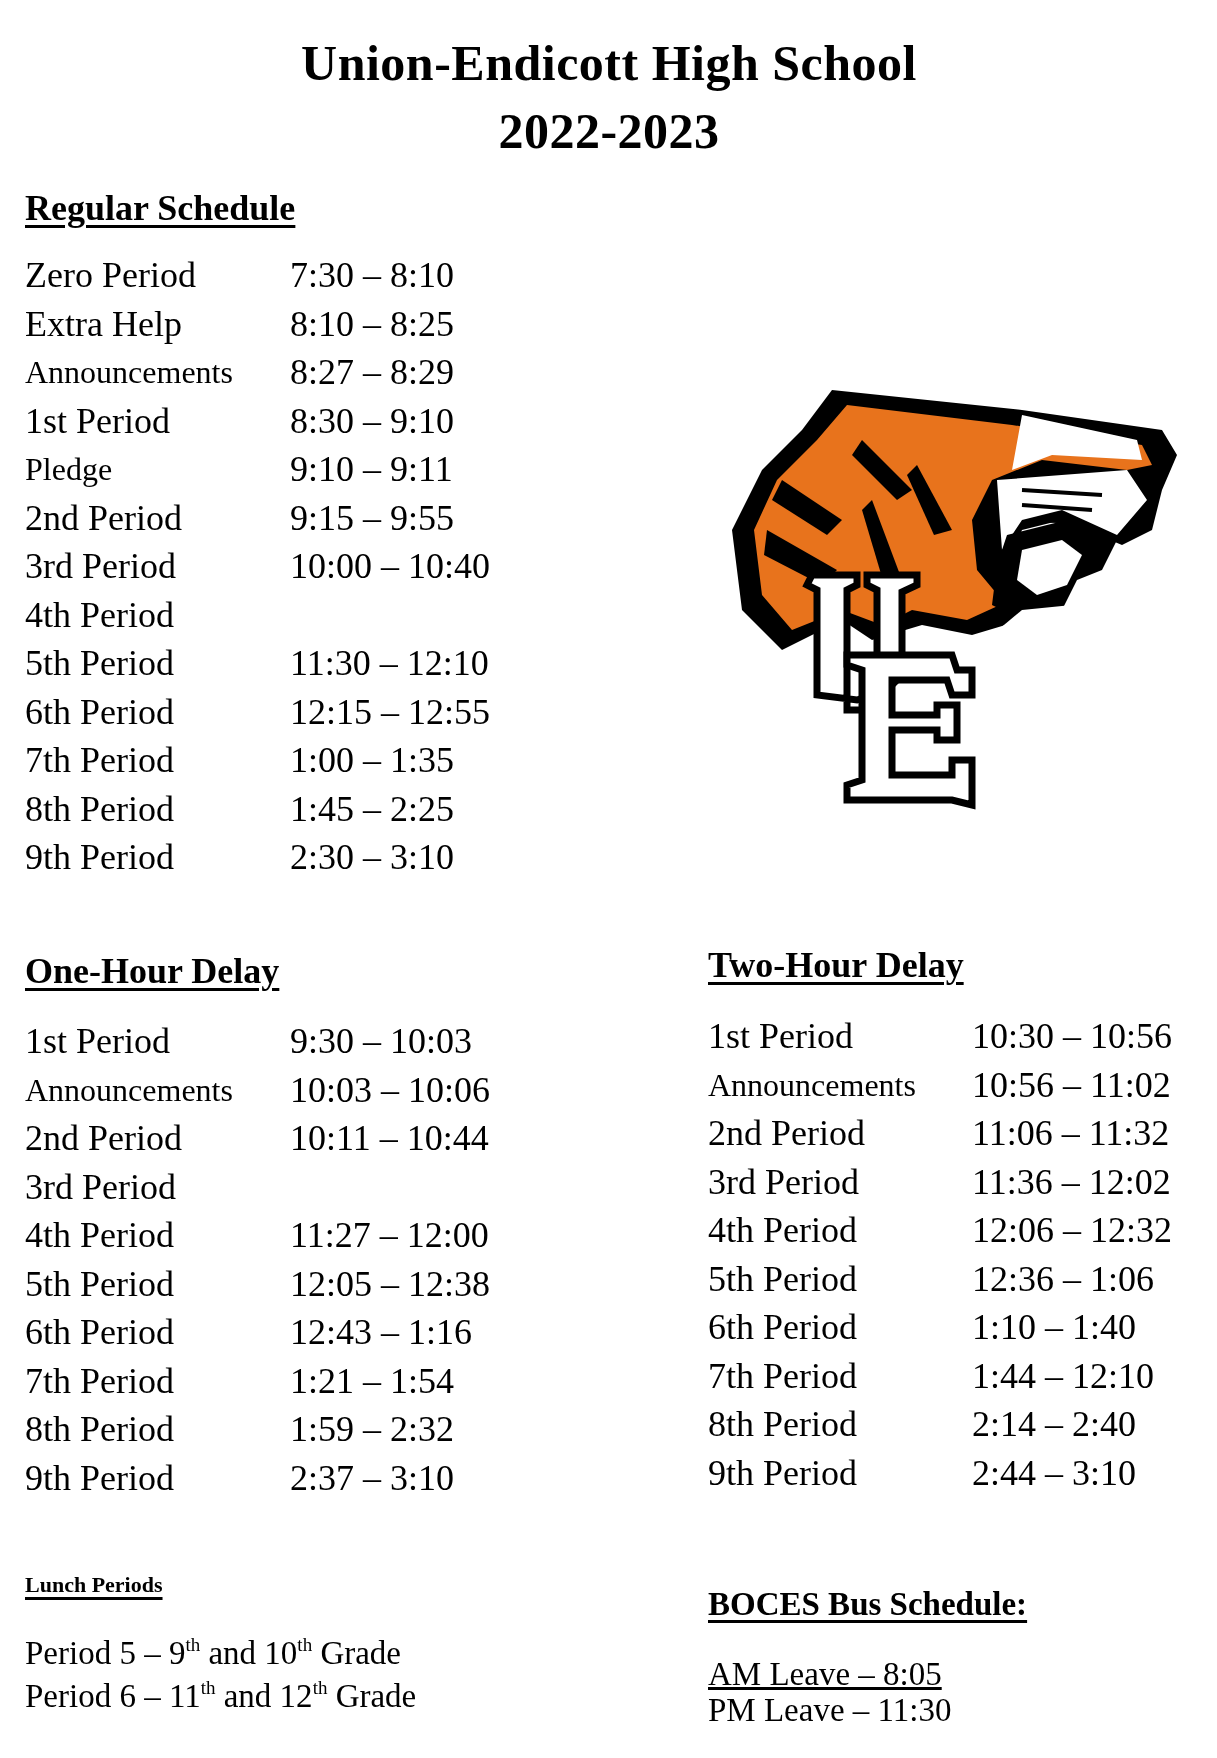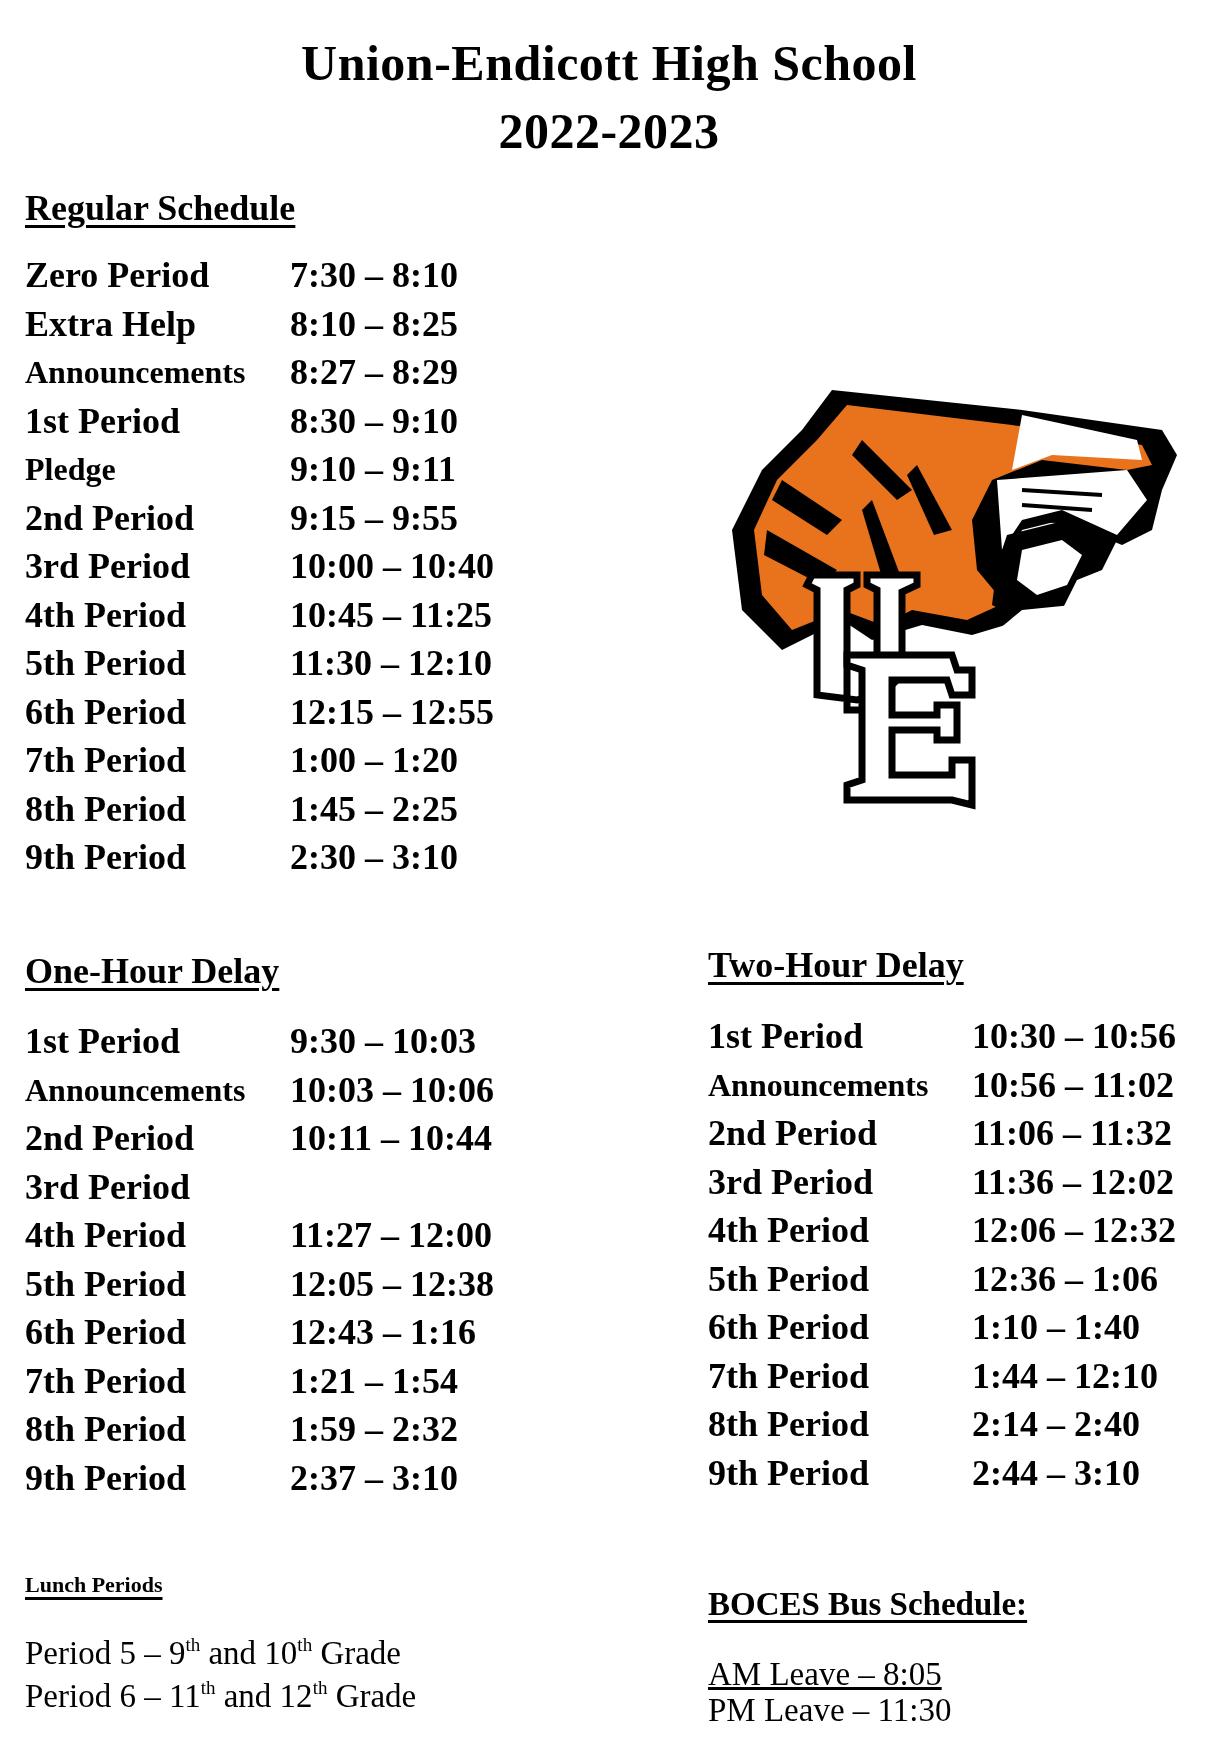--- a/index.html
+++ b/index.html
@@ -2,21 +2,21 @@
 <html><head>
   <meta charset="utf-8">
   <style>
     html, body { margin: 0; padding: 0; background: #ffffff; }
     body { width: 1217px; height: 1758px; position: relative; overflow: hidden;
            font-family: "Liberation Serif", "DejaVu Serif", serif; color: #000; }
     .title { position: absolute; left: 0; width: 1330px; text-align: center; font-weight: bold;
              font-size: 50px; line-height: 1; letter-spacing: 0.5px; }
     .heading { position: absolute; font-weight: bold; font-size: 36px; line-height: 1;
                text-decoration: underline; text-decoration-thickness: 3px; text-underline-offset: 5px; }
-    .rows { position: absolute; font-weight: bold; }
+    .rows { position: absolute; }
     .row { position: relative; height: 48.5px; font-size: 36px; line-height: 48.5px; white-space: nowrap; }
     .row .lbl { position: absolute; left: 0; }
     .row .lbl.small { font-size: 32px; }
     .row .tm { position: absolute; }
     .line { position: absolute; font-size: 33px; line-height: 1; white-space: nowrap; }
     .line sup { font-size: 19px; vertical-align: 13px; line-height: 0; }
     .logo { position: absolute; left: 722px; top: 370px; width: 470px; height: 470px; }
   </style>
 </head>
 <body>
@@ -49,33 +49,32 @@
   <div class="row">
       <span class="lbl">2nd Period</span>
       <span class="tm" style="left:265px">9:15 – 9:55</span>
     </div>
   <div class="row">
       <span class="lbl">3rd Period</span>
       <span class="tm" style="left:265px">10:00 – 10:40</span>
     </div>
   <div class="row">
       <span class="lbl">4th Period</span>
-      <span class="tm" style="left:265px">10:45 – 11:25</span>
     </div>
   <div class="row">
       <span class="lbl">5th Period</span>
       <span class="tm" style="left:265px">11:30 – 12:10</span>
     </div>
   <div class="row">
       <span class="lbl">6th Period</span>
       <span class="tm" style="left:265px">12:15 – 12:55</span>
     </div>
   <div class="row">
       <span class="lbl">7th Period</span>
-      <span class="tm" style="left:265px">1:00 – 1:20</span>
+      <span class="tm" style="left:265px">1:00 – 1:35</span>
     </div>
   <div class="row">
       <span class="lbl">8th Period</span>
       <span class="tm" style="left:265px">1:45 – 2:25</span>
     </div>
   <div class="row">
       <span class="lbl">9th Period</span>
       <span class="tm" style="left:265px">2:30 – 3:10</span>
     </div>
 </div>

